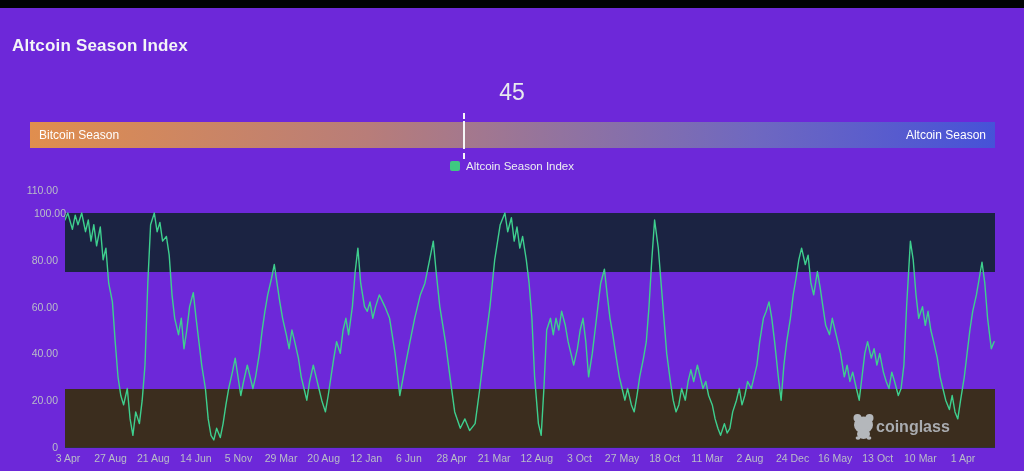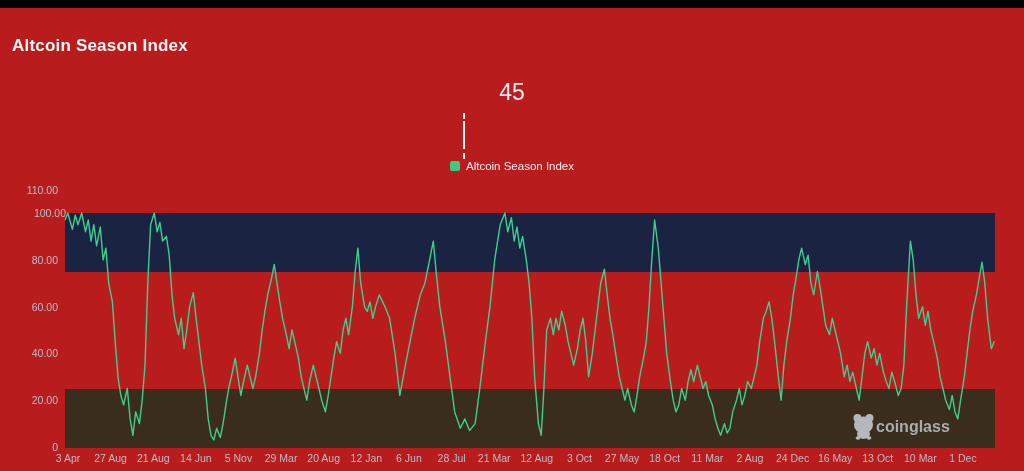--- a/index.html
+++ b/index.html
@@ -1,16 +1,16 @@
 <!DOCTYPE html>
 <html><head>
 <meta charset="utf-8">
 <style>
   html,body{margin:0;padding:0;background:#07090d;}
-  .page{position:relative;width:1024px;height:471px;background:#b91c1c;
+  .page{position:relative;width:1024px;height:471px;background:#6d28d9;
         font-family:"Liberation Sans",sans-serif;overflow:hidden;}
   .topstrip{position:absolute;top:0;left:0;right:0;height:8px;background:#010204;}
   .title{position:absolute;left:12px;top:36px;font-size:17px;font-weight:700;
          color:#f3f5f7;letter-spacing:.2px;}
   .gauge-value{position:absolute;top:79px;left:0;width:100%;text-align:center;
          font-size:23px;font-weight:400;color:#e8eaee;}
   .gauge-bar{position:absolute;left:30px;top:122px;width:965px;height:26px;
          display:flex;align-items:center;justify-content:space-between;
          padding:0 9px;box-sizing:border-box;font-size:12px;color:#ffffff;}
   .marker-seg{position:absolute;width:2px;background:#f5f6f8;z-index:3;}
@@ -31,20 +31,24 @@
 </head>
 <body>
 
 <div class="page">
   <div class="topstrip"></div>
 
   <div class="title">Altcoin Season Index</div>
 
   <div class="gauge-value">45</div>
 
+  <div class="gauge-bar" id="gauge-bar" style="background: linear-gradient(90deg, rgb(224, 142, 78) 0%, rgb(184, 125, 121) 35%, rgb(146, 115, 159) 55%, rgb(111, 104, 192) 75%, rgb(70, 82, 216) 100%);">
+    <span>Bitcoin Season</span>
+    <span>Altcoin Season</span>
+  </div>
   <div class="marker-seg" id="mseg1" style="top: 113px; height: 6px; left: 463px;"></div>
   <div class="marker-seg" id="mseg2" style="top: 121px; height: 28px; left: 463px;"></div>
   <div class="marker-seg" id="mseg3" style="top: 153px; height: 6px; left: 463px;"></div>
 
   <div class="legend">
     <span class="swatch" id="legend-swatch" style="background: rgb(63, 201, 129);"></span>
     <span>Altcoin Season Index</span>
   </div>
 
   <div id="chart">
@@ -61,33 +65,33 @@
       <div class="ytick" style="top: 441px;">0</div>
       <div class="xtick" style="left: 68px;">3 Apr</div>
       <div class="xtick" style="left: 110.619px;">27 Aug</div>
       <div class="xtick" style="left: 153.238px;">21 Aug</div>
       <div class="xtick" style="left: 195.857px;">14 Jun</div>
       <div class="xtick" style="left: 238.476px;">5 Nov</div>
       <div class="xtick" style="left: 281.095px;">29 Mar</div>
       <div class="xtick" style="left: 323.714px;">20 Aug</div>
       <div class="xtick" style="left: 366.333px;">12 Jan</div>
       <div class="xtick" style="left: 408.952px;">6 Jun</div>
-      <div class="xtick" style="left: 451.571px;">28 Jul</div>
+      <div class="xtick" style="left: 451.571px;">28 Apr</div>
       <div class="xtick" style="left: 494.19px;">21 Mar</div>
       <div class="xtick" style="left: 536.81px;">12 Aug</div>
       <div class="xtick" style="left: 579.429px;">3 Oct</div>
       <div class="xtick" style="left: 622.048px;">27 May</div>
       <div class="xtick" style="left: 664.667px;">18 Oct</div>
       <div class="xtick" style="left: 707.286px;">11 Mar</div>
       <div class="xtick" style="left: 749.905px;">2 Aug</div>
       <div class="xtick" style="left: 792.524px;">24 Dec</div>
       <div class="xtick" style="left: 835.143px;">16 May</div>
       <div class="xtick" style="left: 877.762px;">13 Oct</div>
       <div class="xtick" style="left: 920.381px;">10 Mar</div>
-      <div class="xtick" style="left: 963px;">1 Dec</div>
+      <div class="xtick" style="left: 963px;">1 Apr</div>
       <svg class="chartline" width="930" height="257" viewBox="0 0 930 257">
         <polyline points="0.0,30.0 2.8,23.0 7.4,39.4 10.2,25.3 13.0,34.7 16.7,23.0 20.5,41.7 23.3,30.0 26.0,51.1 28.8,34.7 31.6,55.8 35.3,37.0 38.1,69.8 40.9,58.1 43.7,93.2 47.4,111.9 50.2,151.7 53.0,186.8 55.8,205.5 58.6,214.9 62.3,198.5 65.1,228.9 67.9,245.3 70.7,221.9 74.4,233.6 77.2,210.2 80.0,175.1 82.8,93.2 85.6,34.7 89.3,23.0 92.1,41.7 94.9,32.4 97.6,51.1 101.4,46.4 104.2,65.1 107.0,104.9 109.7,128.3 113.5,144.7 116.3,128.3 119.0,158.7 121.8,140.0 124.6,116.6 128.3,102.6 131.1,128.3 133.9,151.7 136.7,175.1 140.4,198.5 143.2,228.9 146.0,245.3 148.8,250.0 151.6,238.3 155.3,247.6 158.1,233.6 160.9,214.9 163.7,198.5 167.4,182.1 170.2,168.1 173.0,186.8 175.8,205.5 178.6,191.5 182.3,175.1 185.1,186.8 187.9,198.5 190.6,186.8 194.4,163.4 197.2,140.0 199.9,121.3 202.7,104.9 206.5,88.5 209.3,74.5 212.0,93.2 214.8,111.9 217.6,128.3 221.3,144.7 224.1,158.7 226.9,140.0 229.7,151.7 233.4,168.1 236.2,186.8 239.0,198.5 241.8,210.2 244.6,191.5 248.3,175.1 251.1,186.8 253.9,198.5 256.7,210.2 260.4,221.9 263.2,205.5 266.0,186.8 268.8,168.1 271.6,151.7 275.3,163.4 278.1,140.0 280.9,128.3 283.6,144.7 287.4,116.6 290.2,81.5 292.9,58.1 295.7,93.2 299.5,116.6 302.3,121.3 305.0,111.9 307.8,128.3 310.6,116.6 314.3,104.9 319.9,116.6 324.6,128.3 330.1,163.4 334.8,205.5 340.4,175.1 345.0,151.7 349.7,128.3 355.3,104.9 359.9,93.2 364.6,69.8 368.3,51.1 371.1,81.5 374.8,116.6 380.4,151.7 385.0,186.8 389.7,221.9 395.3,238.3 399.9,228.9 404.6,240.6 410.1,233.6 414.8,198.5 420.4,151.7 425.0,116.6 429.7,69.8 435.2,34.7 439.9,23.0 442.7,41.7 446.4,27.7 449.2,51.1 452.0,37.0 454.8,58.1 457.6,46.4 461.3,69.8 464.1,93.2 466.9,128.3 469.6,186.8 473.4,233.6 476.2,245.3 478.9,198.5 481.7,140.0 485.5,128.3 488.3,144.7 491.0,128.3 493.8,140.0 496.6,121.3 500.3,135.3 503.1,151.7 505.9,163.4 508.7,175.1 512.4,158.7 515.2,140.0 518.0,128.3 520.8,151.7 523.6,186.8 527.3,163.4 530.1,140.0 532.9,116.6 535.7,93.2 539.4,79.2 542.2,104.9 545.0,128.3 547.8,144.7 550.6,163.4 554.3,186.8 557.1,198.5 559.9,210.2 562.6,198.5 566.4,214.9 569.2,221.9 572.0,205.5 574.7,186.8 578.5,168.1 581.3,151.7 584.0,116.6 586.8,69.8 589.6,30.0 593.3,58.1 596.1,93.2 598.9,128.3 601.7,163.4 605.4,191.5 608.2,210.2 611.0,221.9 613.8,214.9 616.6,198.5 620.3,210.2 623.1,191.5 625.9,179.8 628.7,191.5 632.4,175.1 635.2,186.8 638.0,198.5 640.8,191.5 643.6,205.5 647.3,214.9 650.1,228.9 652.9,238.3 655.6,245.3 659.4,233.6 662.2,243.0 664.9,238.3 667.7,221.9 671.5,210.2 674.3,198.5 677.0,214.9 679.8,205.5 682.6,191.5 686.3,198.5 689.1,186.8 691.9,175.1 694.7,151.7 698.4,128.3 701.2,121.3 704.0,111.9 706.8,128.3 709.6,151.7 713.3,186.8 716.1,210.2 718.9,175.1 721.7,151.7 725.4,128.3 728.2,104.9 731.0,88.5 733.8,69.8 736.6,58.1 740.3,74.5 743.1,65.1 745.9,93.2 748.7,104.9 752.4,81.5 755.2,97.9 757.9,116.6 760.7,135.3 764.5,144.7 767.3,128.3 770.0,140.0 772.8,151.7 775.6,163.4 779.3,186.8 782.1,175.1 784.9,191.5 787.7,182.1 791.4,198.5 794.2,210.2 797.0,186.8 799.8,163.4 802.6,151.7 806.3,168.1 809.1,158.7 811.9,175.1 814.7,163.4 818.4,182.1 821.2,191.5 824.0,198.5 826.8,182.1 829.6,191.5 833.3,205.5 836.1,198.5 838.9,175.1 841.6,116.6 845.4,51.1 848.2,69.8 851.0,104.9 853.7,128.3 857.5,116.6 860.3,135.3 863.0,121.3 865.8,140.0 868.6,151.7 872.3,168.1 875.1,186.8 877.9,198.5 880.7,210.2 884.4,219.6 887.2,205.5 890.0,221.9 892.8,228.9 895.6,210.2 899.3,186.8 902.1,163.4 904.9,140.0 907.7,121.3 911.4,104.9 914.2,88.5 917.0,72.1 919.8,93.2 922.6,128.3 926.3,158.7 929.1,151.7" fill="none" stroke="#3ecf8e" stroke-width="1.4" stroke-linejoin="round" stroke-linecap="round"></polyline>
       </svg>
     </div>
 
   <div class="watermark">
     <svg width="25" height="27" viewBox="0 0 25 27">
       <g id="bear-icon-shape">
         <circle cx="6.5" cy="5" r="4" fill="#c2c6cc"></circle>
         <circle cx="18.5" cy="5" r="4" fill="#c2c6cc"></circle>

